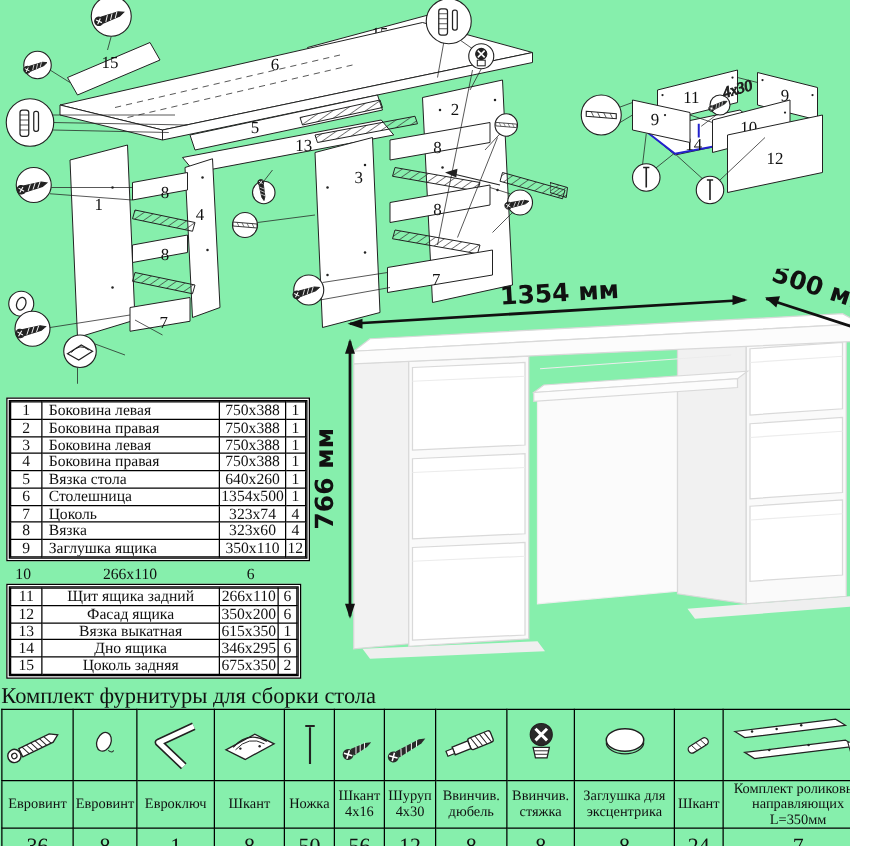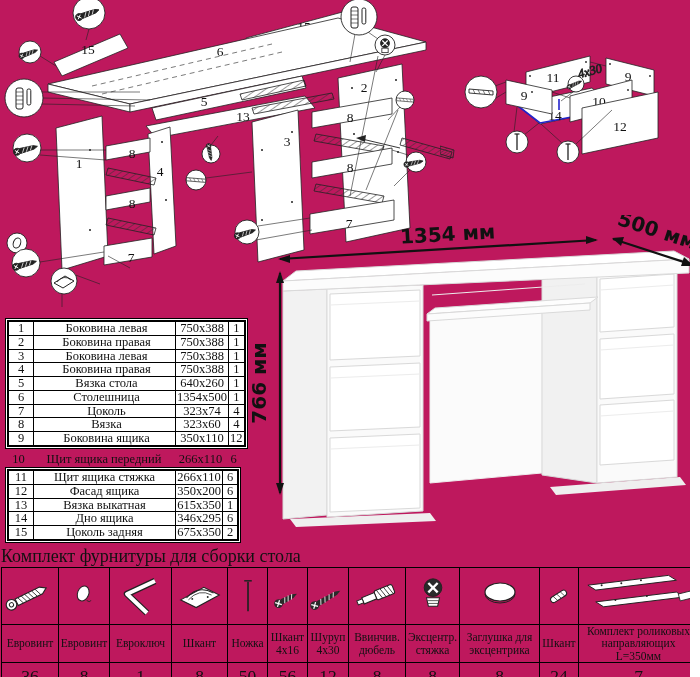--- a/index.html
+++ b/index.html
@@ -1,30 +1,30 @@
 <!DOCTYPE html>
 <html><head>
 <meta charset="utf-8">
 <style>
   html,body{margin:0;padding:0;background:#fff;}
-  .page{position:relative;width:680px;height:677px;background:#be185d;overflow:hidden;
-        font-family:"Liberation Serif",serif;color:#111;padding-left:10px;}
+  .page{position:relative;width:680px;height:677px;background:#86efac;overflow:hidden;
+        font-family:"Liberation Serif",serif;color:#111;}
   svg{display:block;}
   .abs{position:absolute;}
   
   .plabel{font:13.5px "Liberation Serif",serif;fill:#111;text-anchor:middle;}
   .note{font:italic 12.5px "Liberation Serif",serif;fill:#111;text-anchor:middle;}
   .dim{font:700 20px "DejaVu Sans",sans-serif;fill:#111;text-anchor:middle;}
   
   .tblock{border:3px double #000;background:#fff;}
   .parts{border-collapse:collapse;table-layout:fixed;}
   .parts td{border:1px solid #000;font-size:12.5px;line-height:1.02;height:12.6px;
             padding:0 1px;white-space:nowrap;overflow:hidden;}
   .parts td.c{text-align:center;}
-  .parts td.n{padding-left:5px;text-align:center;}
+  .parts td.n{padding-left:5px;text-align:left;}
   .row10{display:grid;grid-template-columns:27px 144px 49px 17px;font-size:12.5px;
          height:14px;line-height:14px;}
   .row10 span{text-align:center;white-space:nowrap;}
   
   .hwtitle{font-size:18px;text-align:left;height:21px;line-height:21px;}
   .hw{border-collapse:collapse;table-layout:fixed;margin:0 auto;}
   .hw td{border:1px solid #000;text-align:center;vertical-align:middle;padding:0;}
   .hw .ic{height:56px;}
   .hw .nm{height:30px;font-size:11.5px;line-height:1.08;padding:0 1px;}
   .hw .qt{height:26px;font-size:17.5px;}
@@ -398,45 +398,44 @@
             <td class="c">4</td>
           </tr>
         <tr>
             <td class="c">8</td>
             <td class="n">Вязка</td>
             <td class="c">323x60</td>
             <td class="c">4</td>
           </tr>
         <tr>
             <td class="c">9</td>
-            <td class="n">Боковина ящика</td>
+            <td class="n">Заглушка ящика</td>
             <td class="c">350x110</td>
             <td class="c">12</td>
           </tr>
       </tbody>
     </table>
   </div>
   <div class="abs row10" style="left:5px;top:452px;width:235px">
     <span>10</span>
-    <span>Щит ящика передний</span>
     <span>266x110</span>
     <span>6</span>
   </div>
   <div class="abs tblock" style="left:5px;top:467px">
     <table class="parts">
       <colgroup>
           <col style="width:25px">
           <col style="width:142px">
           <col style="width:47px">
           <col style="width:15px">
         </colgroup>
       <tbody>
         <tr>
             <td class="c">11</td>
-            <td class="c">Щит ящика стяжка</td>
+            <td class="c">Щит ящика задний</td>
             <td class="c">266x110</td>
             <td class="c">6</td>
           </tr>
         <tr>
             <td class="c">12</td>
             <td class="c">Фасад ящика</td>
             <td class="c">350x200</td>
             <td class="c">6</td>
           </tr>
         <tr>
@@ -598,21 +597,21 @@
       </tr>
       <tr>
         <td class="nm">Евровинт</td>
         <td class="nm">Евровинт</td>
         <td class="nm">Евроключ</td>
         <td class="nm">Шкант</td>
         <td class="nm">Ножка</td>
         <td class="nm">Шкант 4x16</td>
         <td class="nm">Шуруп 4x30</td>
         <td class="nm">Ввинчив. дюбель</td>
-        <td class="nm">Эксцентр. стяжка</td>
+        <td class="nm">Ввинчив. стяжка</td>
         <td class="nm">Заглушка для эксцентрика</td>
         <td class="nm">Шкант</td>
         <td class="nm">Комплект роликовых направляющих L=350мм</td>
       </tr>
       <tr>
         <td class="qt">36</td>
         <td class="qt">8</td>
         <td class="qt">1</td>
         <td class="qt">8</td>
         <td class="qt">50</td>

